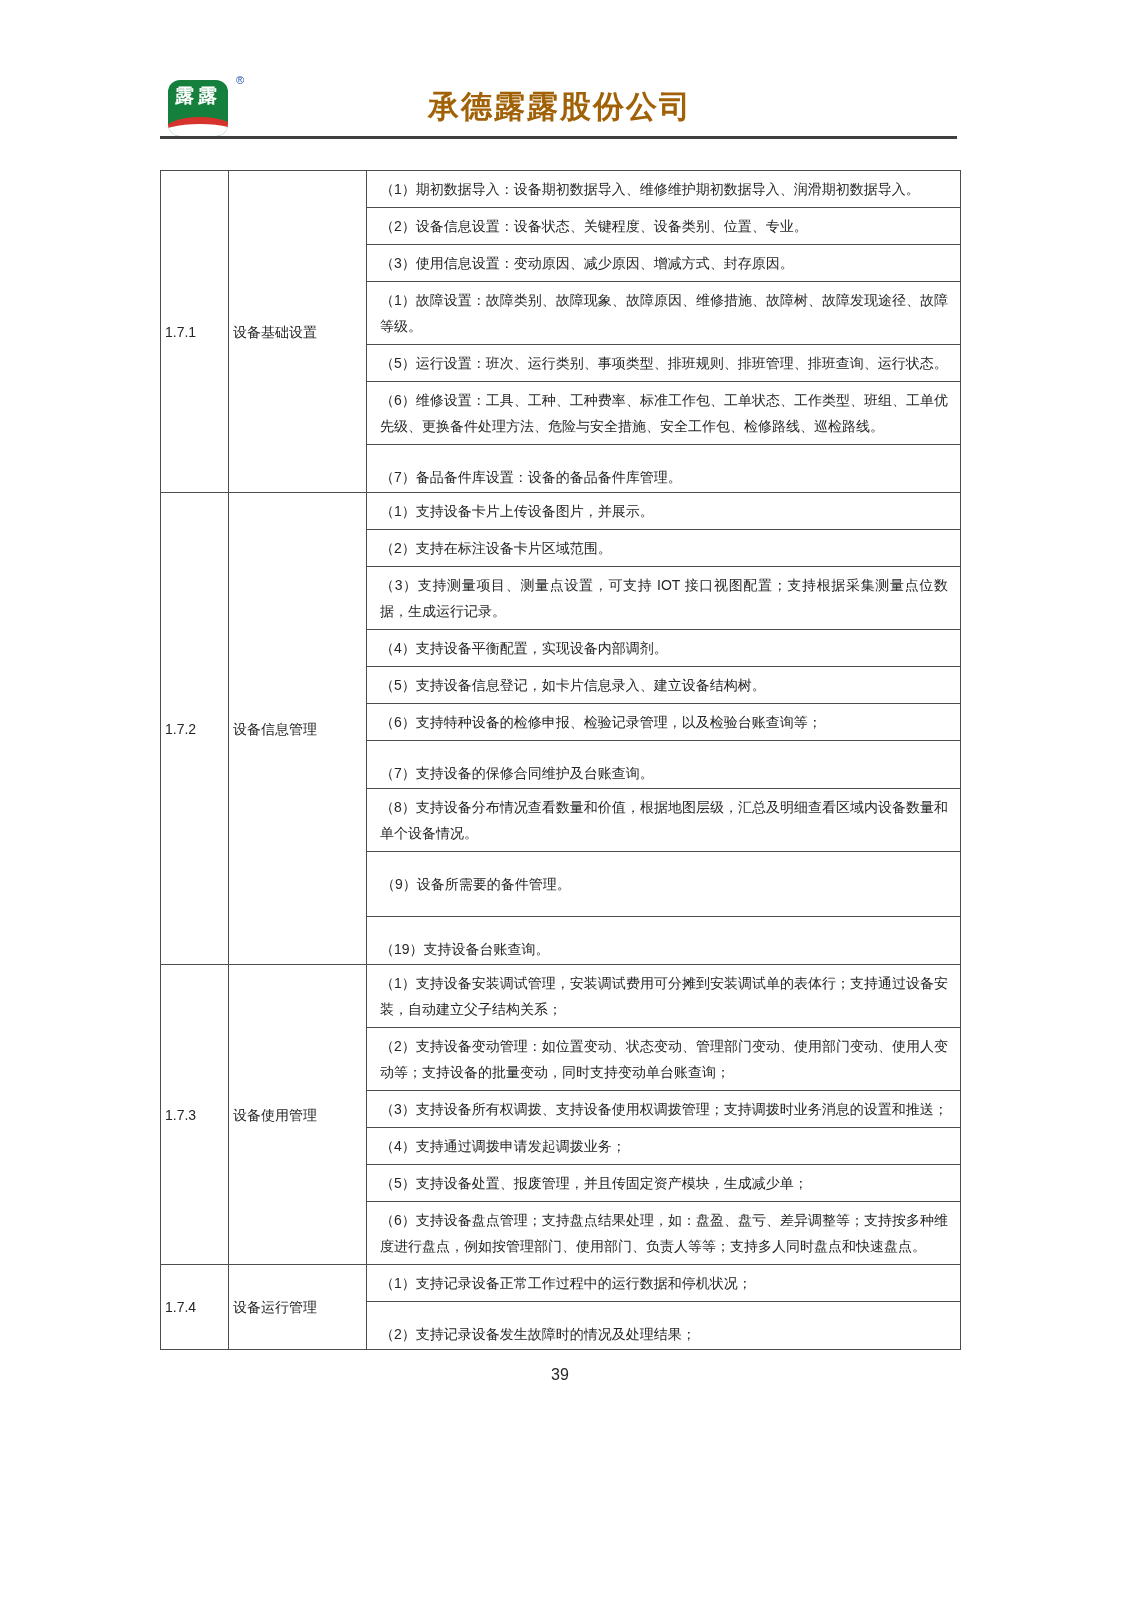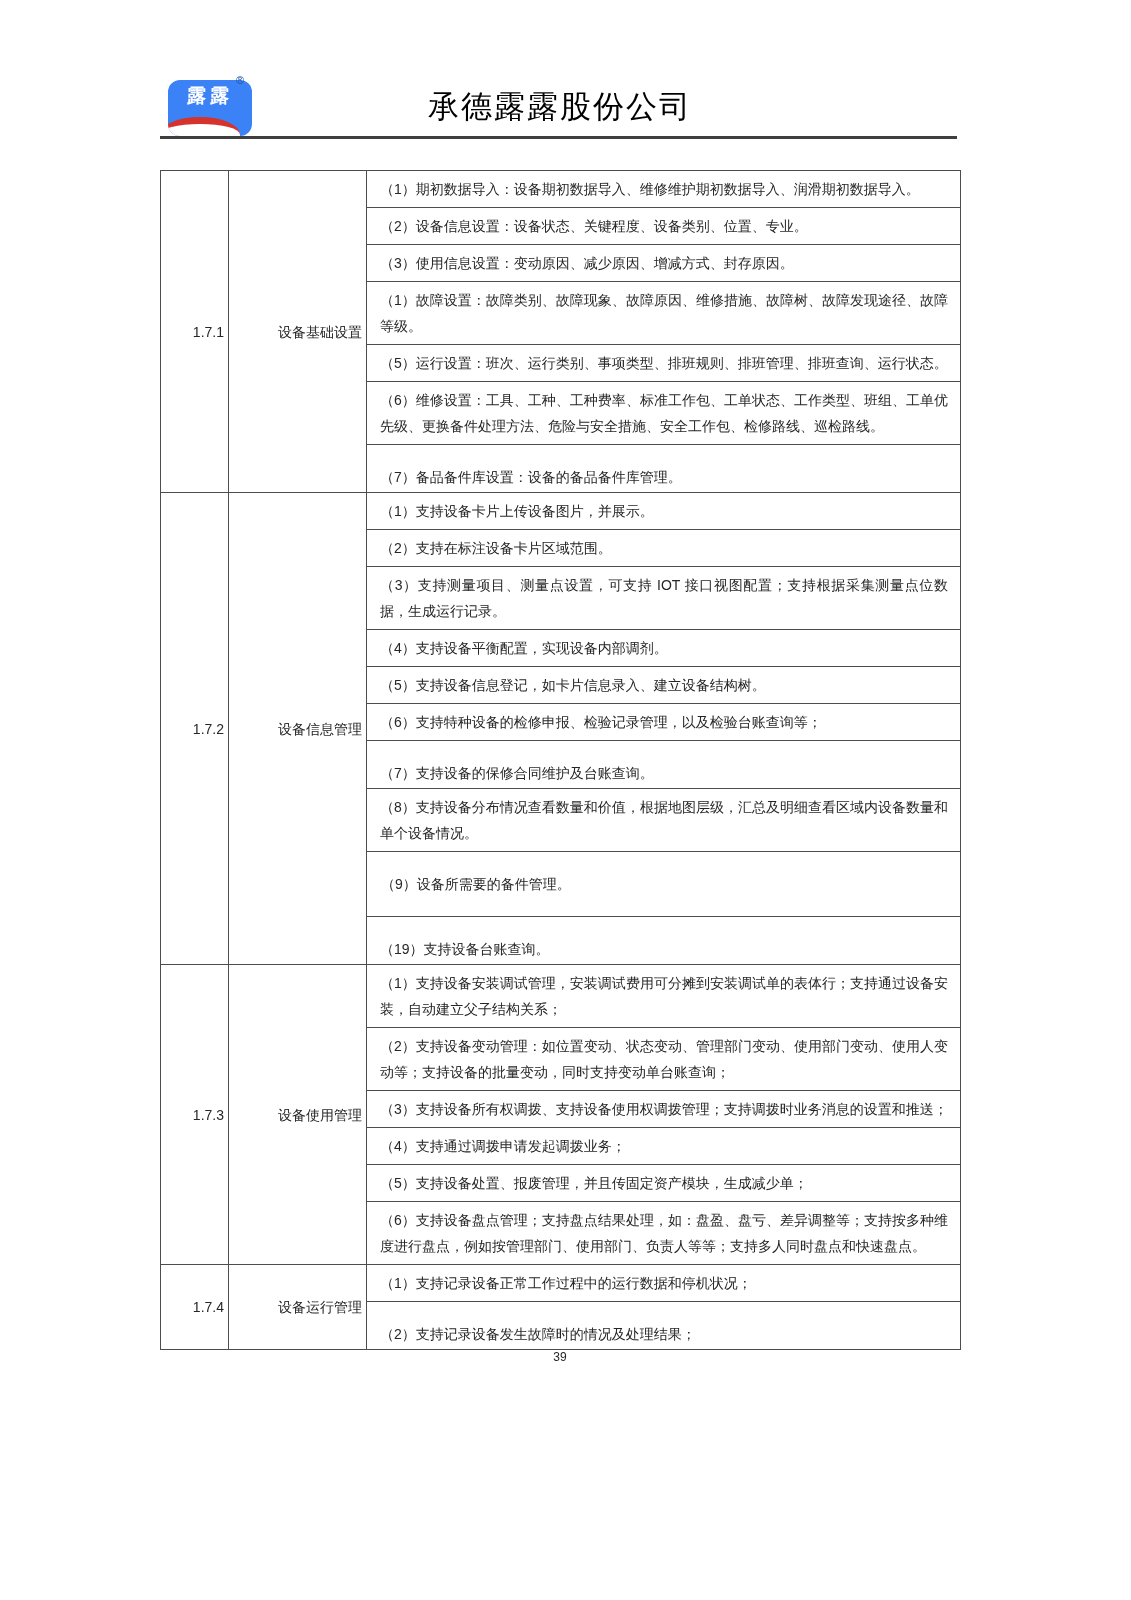--- a/index.html
+++ b/index.html
@@ -9,22 +9,22 @@
     height: 1600px;
     background: #ffffff;
     font-family: "Liberation Sans", sans-serif;
     color: #262626;
     overflow: hidden;
   }
   
   .header { position: relative; height: 170px; }
   .logo {
     position: absolute; left: 168px; top: 80px;
-    width: 84px; height: 56px;
-    background: #3b82f6;
+    width: 60px; height: 56px;
+    background: #15803d;
     border-radius: 12px;
     overflow: hidden;
   }
   .logo-chars {
     position: absolute; top: 5px; left: 0; width: 100%;
     text-align: center;
     color: #ffffff; font-size: 19px; font-weight: bold;
     letter-spacing: 4px;
     line-height: 22px;
   }
@@ -35,23 +35,23 @@
     border-top: 7px solid #d6332c;
     border-radius: 50% 50% 0 0;
   }
   .logo-reg {
     position: absolute; left: 236px; top: 74px;
     color: #1d4fa8; font-size: 11px;
   }
   .title {
     position: absolute; left: 160px; top: 86px; width: 800px;
     text-align: center;
-    color: #000000;
+    color: #a16207;
     font-size: 31px;
-    font-weight: 400;
+    font-weight: 700;
     letter-spacing: 2px;
   }
   .header-rule {
     position: absolute; left: 160px; top: 136px;
     width: 797px; height: 3px;
     background: #3f3f3f;
   }
   
   table.req {
     border-collapse: collapse;
@@ -61,31 +61,32 @@
   }
   table.req td {
     border: 1px solid #4d4d4d;
     font-size: 14px;
     line-height: 26px;
     vertical-align: middle;
   }
   col.c1 { width: 68px; }
   col.c2 { width: 138px; }
   col.c3 { width: 594px; }
-  td.code, td.name { text-align: right; padding: 4px 4px; }
+  td.code, td.name { text-align: left; padding: 4px 4px; }
   td.desc { padding: 5px 12px 5px 13px; text-align: justify; }
   td.no-top { border-top: none; }
   td.tall  { padding-top: 19px; padding-bottom: 19px; padding-left: 14px; }
   td.tight { padding-top: 19px; padding-bottom: 2px; }
   td.bb { border-bottom-width: 2px; }
   
   .page-num {
     width: 800px; margin-left: 160px;
+    margin-top: 16px;
     text-align: center;
-    font-size: 12px;
+    font-size: 16px;
     color: #262626;
   }
 </style>
 </head>
 <body>
 
 <div class="page">
 
   <div class="header">
     <div class="logo">

